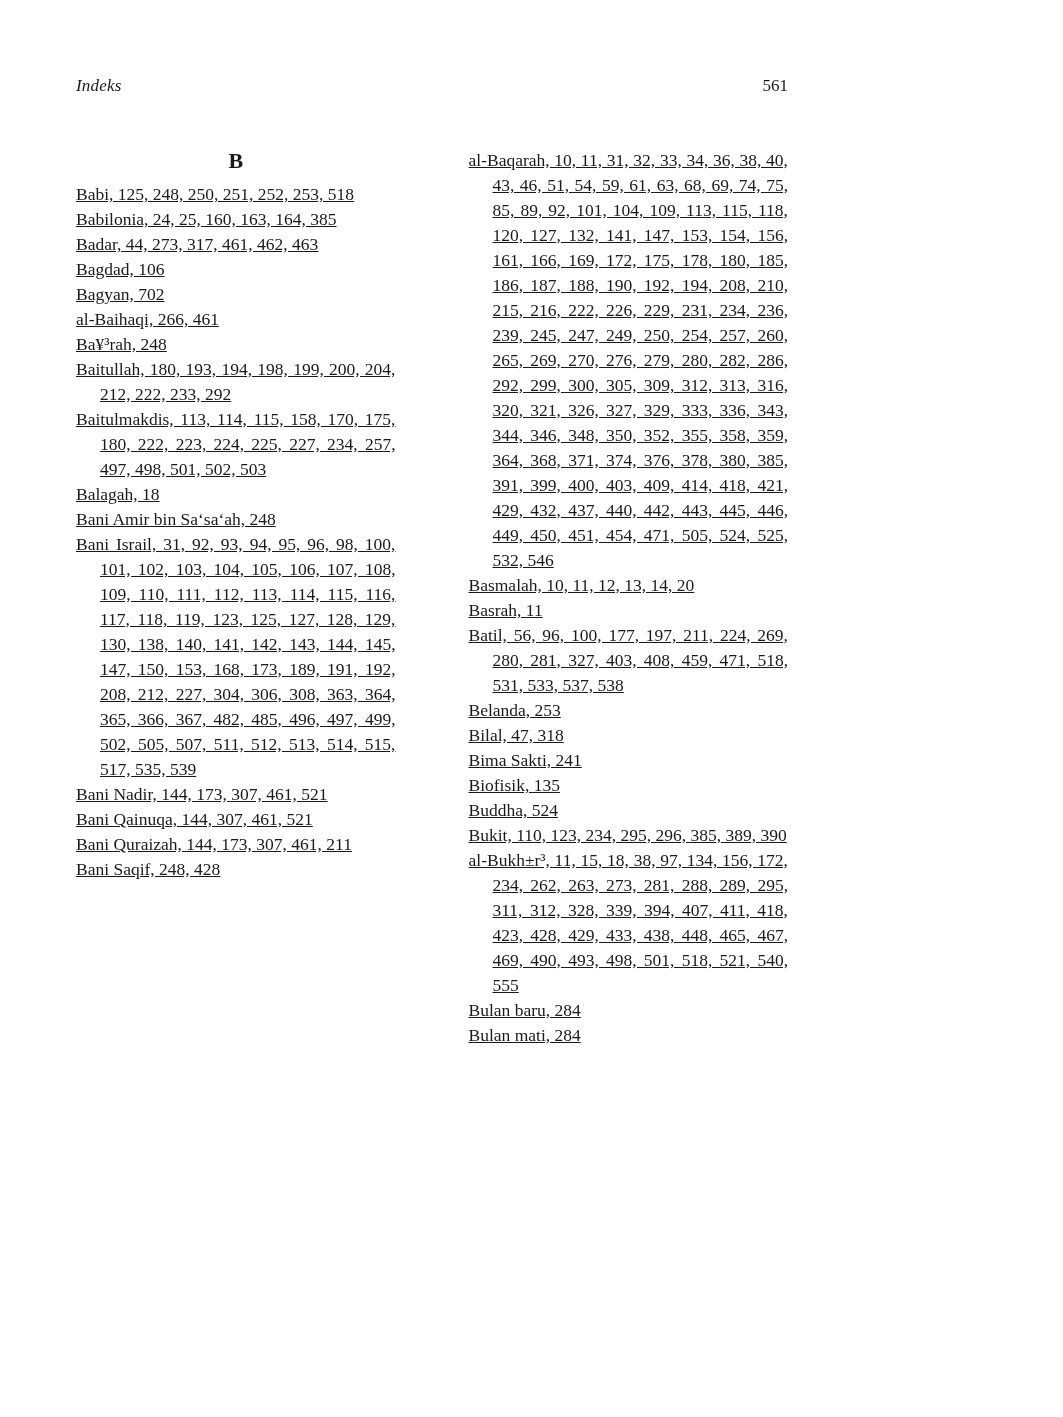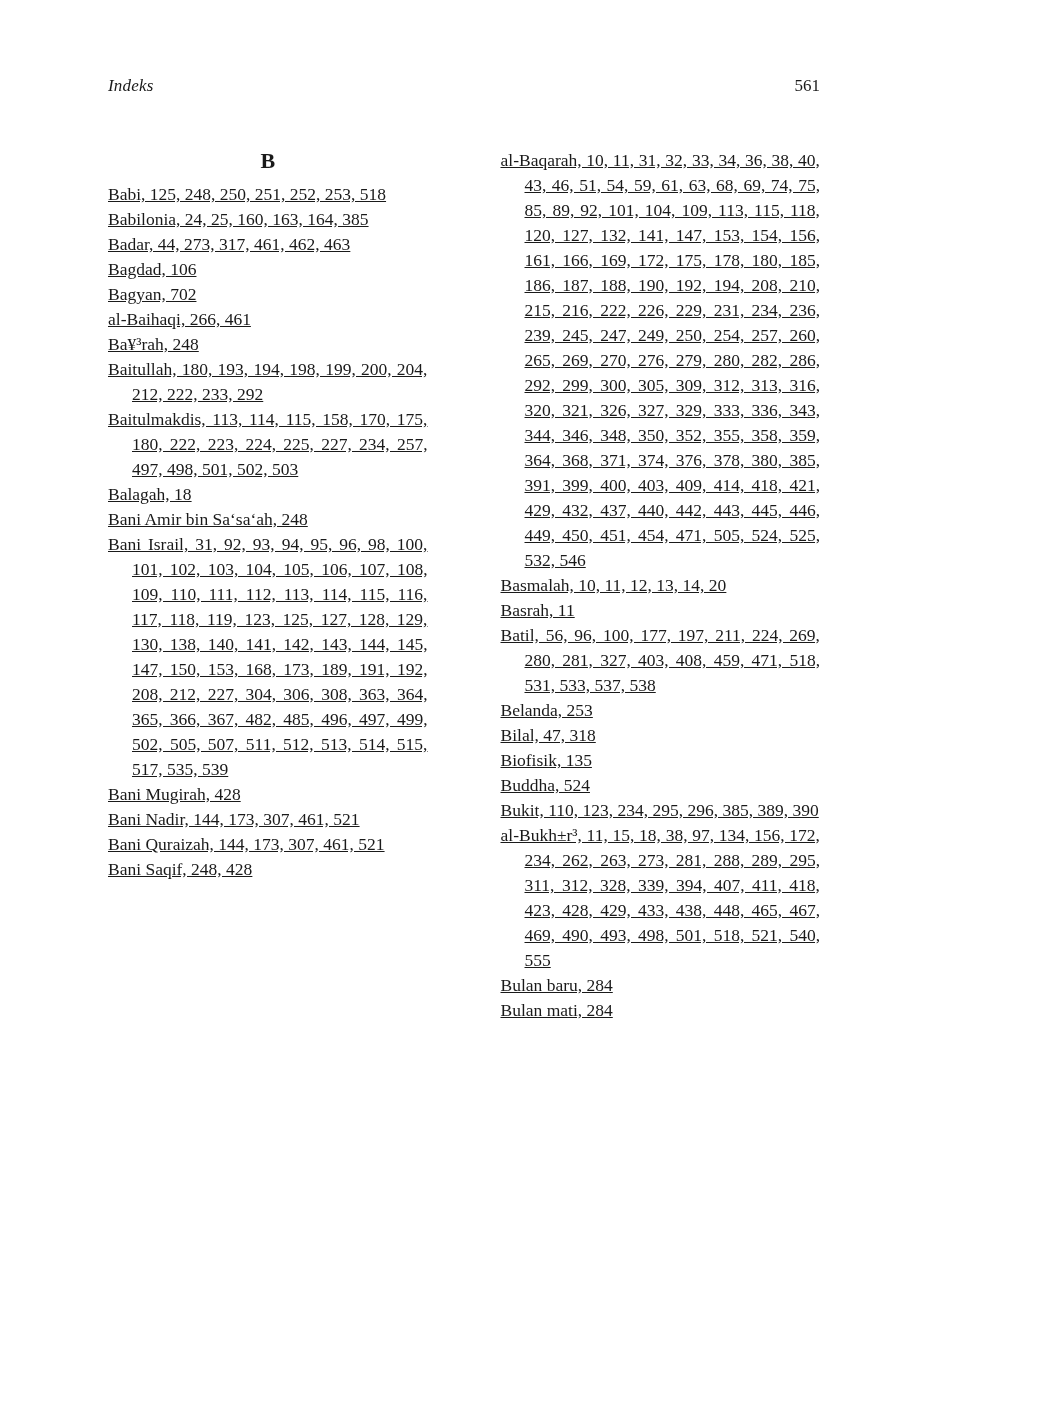--- a/index.html
+++ b/index.html
@@ -10,21 +10,21 @@
   body {
     width: 1063px;
     height: 1417px;
     font-family: "Liberation Serif", "DejaVu Serif", serif;
     color: #1a1a1a;
     overflow: hidden;
   }
   .page {
     box-sizing: border-box;
     width: 712px;
-    margin-left: 108px;
+    margin-left: 76px;
     padding-top: 76px;
   }
   .page-header {
     display: flex;
     justify-content: space-between;
     align-items: baseline;
     font-size: 17px;
   }
   .header-title {
     font-style: italic;
@@ -78,35 +78,36 @@
           <p class="entry">Badar, 44, 273, 317, 461, 462, 463</p>
           <p class="entry">Bagdad, 106</p>
           <p class="entry">Bagyan, 702</p>
           <p class="entry">al-Baihaqi, 266, 461</p>
           <p class="entry">Ba¥³rah, 248</p>
           <p class="entry">Baitullah, 180, 193, 194, 198, 199, 200, 204, 212, 222, 233, 292</p>
           <p class="entry">Baitulmakdis, 113, 114, 115, 158, 170, 175, 180, 222, 223, 224, 225, 227, 234, 257, 497, 498, 501, 502, 503</p>
           <p class="entry">Balagah, 18</p>
           <p class="entry">Bani Amir bin Sa‘sa‘ah, 248</p>
           <p class="entry">Bani Israil, 31, 92, 93, 94, 95, 96, 98, 100, 101, 102, 103, 104, 105, 106, 107, 108, 109, 110, 111, 112, 113, 114, 115, 116, 117, 118, 119, 123, 125, 127, 128, 129, 130, 138, 140, 141, 142, 143, 144, 145, 147, 150, 153, 168, 173, 189, 191, 192, 208, 212, 227, 304, 306, 308, 363, 364, 365, 366, 367, 482, 485, 496, 497, 499, 502, 505, 507, 511, 512, 513, 514, 515, 517, 535, 539</p>
-          <p class="entry">Bani Mugirah, 428</p>
           <p class="entry">Bani Nadir, 144, 173, 307, 461, 521</p>
-          <p class="entry">Bani Quraizah, 144, 173, 307, 461, 521</p>
+          <p class="entry">Bani Qainuqa, 144, 307, 461, 521</p>
+          <p class="entry">Bani Quraizah, 144, 173, 307, 461, 211</p>
           <p class="entry">Bani Saqif, 248, 428</p>
         </div>
     </div>
 
     <div class="column">
       <div id="col-right">
           <p class="entry">al-Baqarah, 10, 11, 31, 32, 33, 34, 36, 38, 40, 43, 46, 51, 54, 59, 61, 63, 68, 69, 74, 75, 85, 89, 92, 101, 104, 109, 113, 115, 118, 120, 127, 132, 141, 147, 153, 154, 156, 161, 166, 169, 172, 175, 178, 180, 185, 186, 187, 188, 190, 192, 194, 208, 210, 215, 216, 222, 226, 229, 231, 234, 236, 239, 245, 247, 249, 250, 254, 257, 260, 265, 269, 270, 276, 279, 280, 282, 286, 292, 299, 300, 305, 309, 312, 313, 316, 320, 321, 326, 327, 329, 333, 336, 343, 344, 346, 348, 350, 352, 355, 358, 359, 364, 368, 371, 374, 376, 378, 380, 385, 391, 399, 400, 403, 409, 414, 418, 421, 429, 432, 437, 440, 442, 443, 445, 446, 449, 450, 451, 454, 471, 505, 524, 525, 532, 546</p>
           <p class="entry">Basmalah, 10, 11, 12, 13, 14, 20</p>
           <p class="entry">Basrah, 11</p>
           <p class="entry">Batil, 56, 96, 100, 177, 197, 211, 224, 269, 280, 281, 327, 403, 408, 459, 471, 518, 531, 533, 537, 538</p>
           <p class="entry">Belanda, 253</p>
           <p class="entry">Bilal, 47, 318</p>
+          <p class="entry">Bima Sakti, 241</p>
           <p class="entry">Biofisik, 135</p>
           <p class="entry">Buddha, 524</p>
           <p class="entry">Bukit, 110, 123, 234, 295, 296, 385, 389, 390</p>
           <p class="entry">al-Bukh±r³, 11, 15, 18, 38, 97, 134, 156, 172, 234, 262, 263, 273, 281, 288, 289, 295, 311, 312, 328, 339, 394, 407, 411, 418, 423, 428, 429, 433, 438, 448, 465, 467, 469, 490, 493, 498, 501, 518, 521, 540, 555</p>
           <p class="entry">Bulan baru, 284</p>
           <p class="entry">Bulan mati, 284</p>
         </div>
     </div>
 
   </div>

